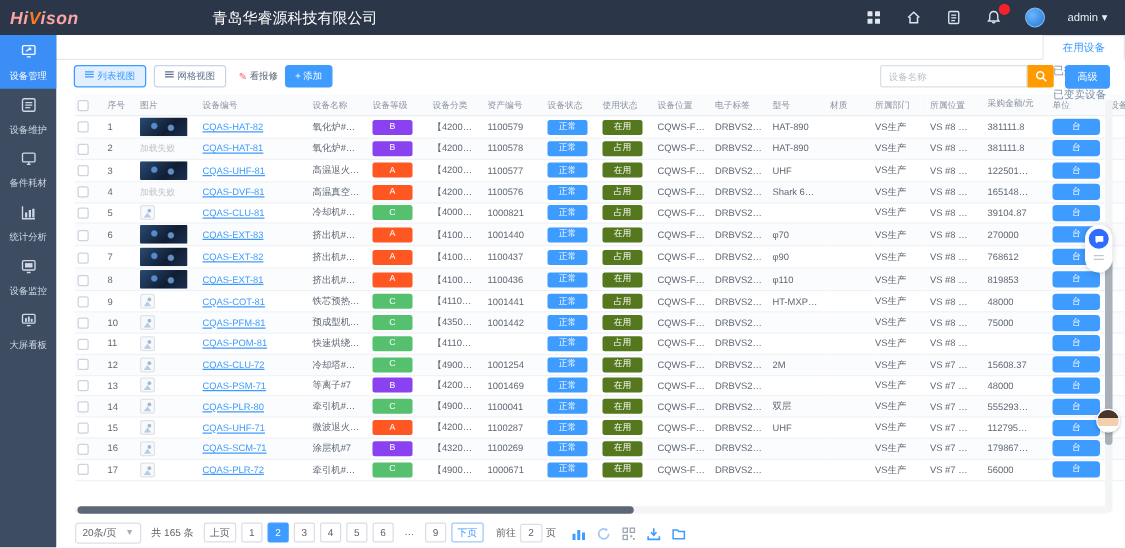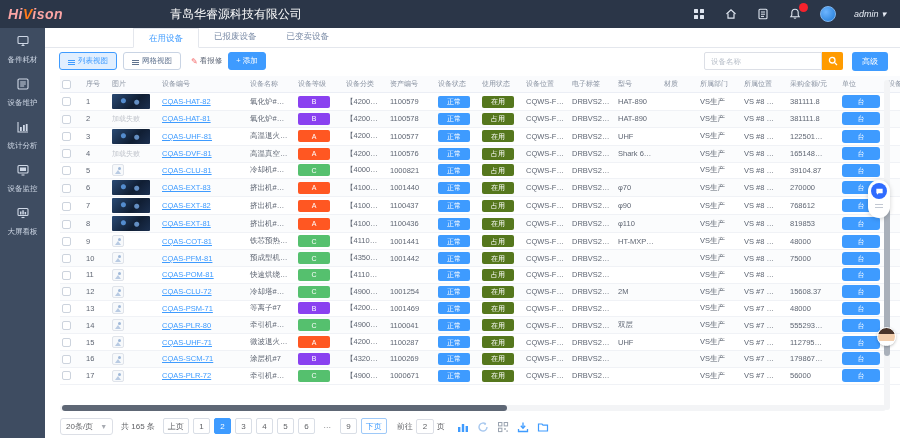--- a/index.html
+++ b/index.html
@@ -4,43 +4,43 @@
 <style>
   * { margin:0; padding:0; box-sizing:border-box; }
   html,body { width:900px; height:438px; overflow:hidden; font-family:"Liberation Sans",sans-serif; background:#fff; position:relative; }
 
   
   .topbar { position:absolute; left:0; top:0; width:900px; height:28px; background:#2b3648; display:flex; align-items:center; z-index:30; }
   .logo { width:128px; padding-left:8px; font-style:italic; font-weight:bold; font-size:14px; letter-spacing:.5px; white-space:nowrap; }
   .logo .p1,.logo .p3 { color:#fca5a5; }
   .logo .p2 { color:#ff7a1a; }
   .app-title { color:#fff; font-weight:normal; font-size:12px;margin-left:42px; }
-  .topbar-right { margin-left:auto; display:flex; align-items:center; gap:18px; padding-right:14px;font-style:italic; }
+  .topbar-right { margin-left:auto; display:flex; align-items:center; gap:18px; padding-right:14px; }
   .tb-ic { width:14px; height:14px; position:relative; cursor:pointer; }
   .tb-ic svg { display:block; }
   .badge-dot { position:absolute; top:-4px; right:-6px; min-width:9px; height:9px; background:#f5222d; border-radius:5px; }
   .avatar { width:16px; height:16px; border-radius:50%; background:radial-gradient(circle at 35% 35%, #6db5ff, #1f7ad6); border:1px solid #7fb6ef; }
   .admin { color:#e8edf5; font-size:9px; display:flex; align-items:center; gap:3px; cursor:pointer; }
 
   
   .sidebar { position:absolute; left:0; top:28px; width:45px; height:410px; background:#3e4c61; z-index:25; }
   .side-item { height:43px; display:flex; flex-direction:column; align-items:center; justify-content:center; gap:3px; cursor:pointer; }
   .side-item .lbl { color:#cfd8e6; font-size:7.5px; white-space:nowrap; }
   .side-item.active { background:#3a8ef6; }
   .side-item.active .lbl { color:#fff; }
 
   
   .main { position:absolute; left:45px; top:28px; width:855px; height:410px; background:#fff; }
 
-  .tabbar { height:20px; border-bottom:1px solid #e4e7ed; display:flex; align-items:flex-end; padding-left:88px; background:#fff; }
+  .tabbar { height:20px; border-bottom:1px solid #e4e7ed; display:flex; align-items:flex-end; padding-left:88px; background:#fff;flex-direction:column; }
   .tab { height:20px; line-height:19px; padding:0 15px; font-size:8.5px; color:#7a8ba6; cursor:pointer; }
   .tab.active { color:#3e9bff; border:1px solid #e4e7ed; border-bottom:1px solid #fff; margin-bottom:-1px; background:#fff; }
 
   .toolbar { height:26px; display:flex; align-items:center; padding:0 12px 0 14px; gap:6px; }
-  .btn { font-size:7.5px; border-radius:3px; cursor:pointer; display:inline-flex; align-items:flex-end; gap:3px; white-space:nowrap; }
+  .btn { font-size:7.5px; border-radius:3px; cursor:pointer; display:inline-flex; align-items:flex-start; gap:3px; white-space:nowrap; }
   .btn-listview { background:#e1efff; border:1px solid #3e9bff; color:#3e9bff; padding:3px 8px; }
   .btn-gridview { background:#fff; border:1px solid #c9d4e4; color:#60738f; padding:3px 8px; }
   .menu-glyph { display:inline-block; width:7px; }
   .menu-glyph i { display:block; height:1px; background:currentColor; margin:1px 0; }
   .repair-link { font-size:7.5px; color:#5a6373; display:inline-flex; align-items:center; gap:2px; cursor:pointer; margin-left:4px; }
   .pencil { color:#f56c6c; font-size:8px; }
   .btn-add { background:#3e9bff; border:1px solid #3e9bff; color:#fff; padding:3px 7px; }
   .toolbar-right { margin-left:auto; display:flex; align-items:center; }
   .search-input { width:118px; height:18px; border:1px solid #dcdfe6; border-radius:2px 0 0 2px; font-size:7.5px; padding:0 6px; color:#606266; outline:none; }
   .search-input::placeholder { color:#b8bfc9; }
@@ -136,35 +136,43 @@
     </span>
     <span class="avatar"></span>
     <span class="admin">
         <span>admin</span>
         <span>▾</span>
       </span>
   </div>
 </div>
 
 <div class="sidebar" id="sidebar-items">
-    <div class="side-item">
+    <div class="side-item active">
       <span><svg width="14" height="14" viewBox="0 0 14 14">
-          <rect x="2" y="2.5" width="10" height="7" rx="1" fill="none" stroke="#cfd8e6" stroke-width="1.1"></rect>
-          <path d="M5.5 11.5 h3 M7 9.5 v2" stroke="#cfd8e6" stroke-width="1.1"></path>
+          <rect x="2" y="2.5" width="10" height="7" rx="1" fill="none" stroke="#ffffff" stroke-width="1.1"></rect>
+          <path d="M5.5 11.5 h3" stroke="#ffffff" stroke-width="1.1"></path>
+          <path d="M5 7 L8.5 4.5 M8.5 4.5 h-1.6 M8.5 4.5 v1.6" stroke="#ffffff" stroke-width="1" fill="none"></path>
         </svg></span>
-      <span class="lbl">备件耗材</span>
+      <span class="lbl">设备管理</span>
     </div>
     <div class="side-item">
       <span><svg width="14" height="14" viewBox="0 0 14 14">
           <rect x="2" y="2" width="10" height="10" rx="1.2" fill="none" stroke="#cfd8e6" stroke-width="1.1"></rect>
           <line x1="4.2" y1="5" x2="9.8" y2="5" stroke="#cfd8e6"></line>
           <line x1="4.2" y1="7" x2="9.8" y2="7" stroke="#cfd8e6"></line>
           <line x1="4.2" y1="9" x2="8.2" y2="9" stroke="#cfd8e6"></line>
         </svg></span>
       <span class="lbl">设备维护</span>
+    </div>
+    <div class="side-item">
+      <span><svg width="14" height="14" viewBox="0 0 14 14">
+          <rect x="2" y="2.5" width="10" height="7" rx="1" fill="none" stroke="#cfd8e6" stroke-width="1.1"></rect>
+          <path d="M5.5 11.5 h3 M7 9.5 v2" stroke="#cfd8e6" stroke-width="1.1"></path>
+        </svg></span>
+      <span class="lbl">备件耗材</span>
     </div>
     <div class="side-item">
       <span><svg width="14" height="14" viewBox="0 0 14 14">
           <path d="M2 2 v10 h10" fill="none" stroke="#cfd8e6" stroke-width="1.1"></path>
           <rect x="4" y="7" width="1.8" height="4" fill="#cfd8e6"></rect>
           <rect x="7" y="5" width="1.8" height="6" fill="#cfd8e6"></rect>
           <rect x="10" y="3.5" width="1.8" height="7.5" fill="#cfd8e6" opacity="0"></rect>
           <rect x="9.8" y="4" width="1.8" height="7" fill="#cfd8e6"></rect>
         </svg></span>
       <span class="lbl">统计分析</span>

